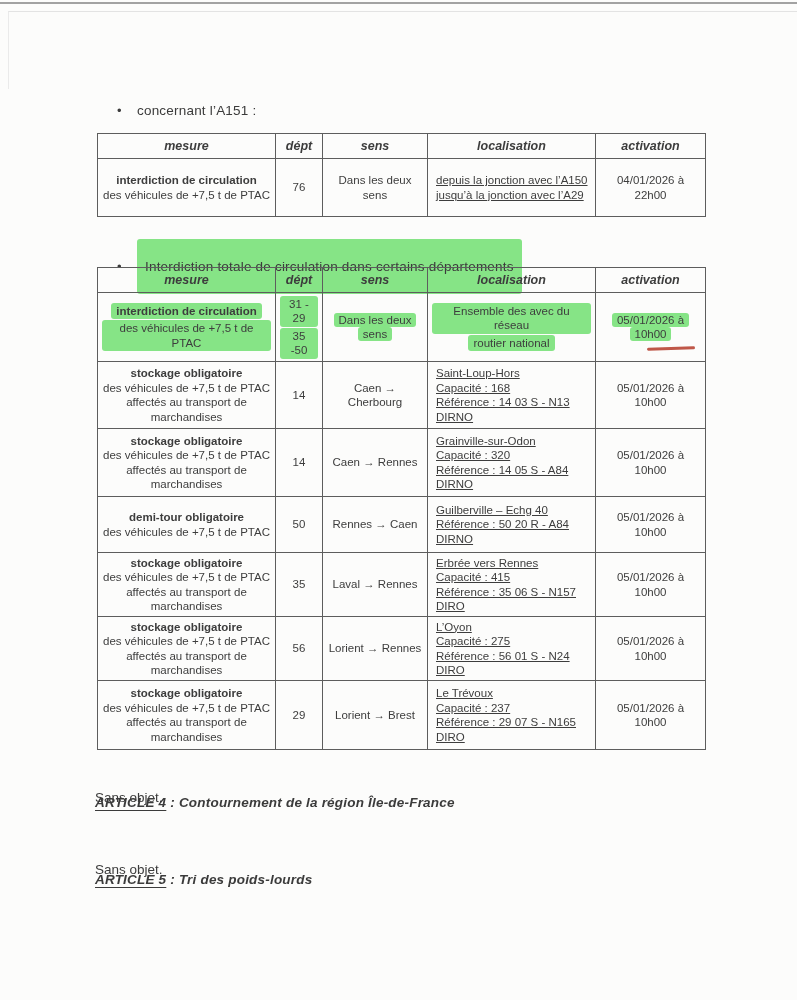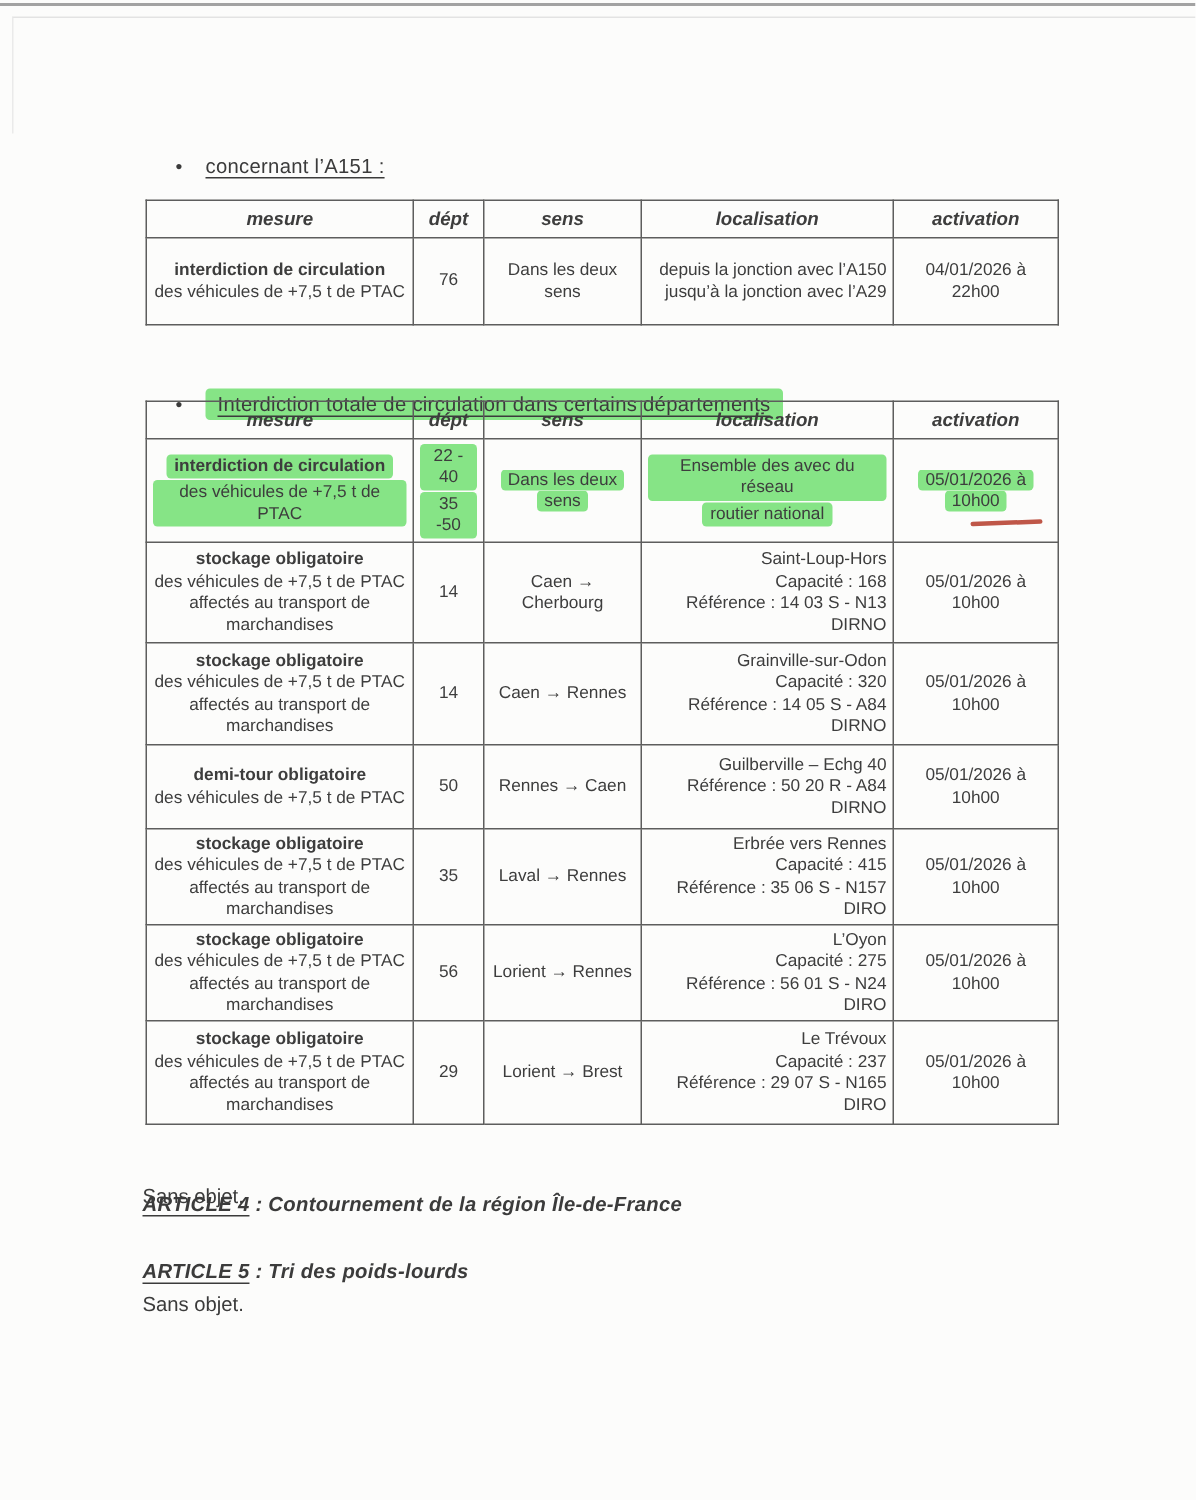--- a/index.html
+++ b/index.html
@@ -8,48 +8,48 @@
   .page {
     position:relative; width:797px; height:1000px; overflow:hidden;
     background:#fcfcfb; font-family:"Liberation Sans", sans-serif; color:var(--ink);
   }
   .scan-topline { position:absolute; top:2px; left:0; width:797px; height:2px; background:#a2a2a2; }
   .scan-pageedge { position:absolute; top:11px; left:8px; width:789px; height:78px;
     border-top:1px solid #e3e3e3; border-left:1px solid #eaeaea; }
 
   .bullet-row { position:absolute; display:flex; align-items:baseline; font-size:13.5px; letter-spacing:.2px; }
   .bullet { width:20px; font-size:13px; flex:0 0 20px; }
-  .u { text-decoration:underline; text-underline-offset:3px; }
+  .u { text-underline-offset:3px; }
 
   .sec1 { left:117px; top:103px; }
   .sec2 { left:117px; top:239px; }
 
   table { position:absolute; left:97px; width:608px; border-collapse:collapse; table-layout:fixed; }
   #t1 { top:133px; } #t2 { top:267px; }
   th, td {
     border:1px solid var(--line); padding:2px 4px; text-align:center; vertical-align:middle;
     font-size:11.5px; line-height:14.5px; color:#3d3d3d; overflow:hidden;
   }
   th { font-style:italic; font-weight:bold; font-size:12.5px; }
   .m-bold { font-weight:bold; }
   .lines { white-space:pre-line; }
-  .loc { text-align:right; padding-left:8px; }
+  .loc { text-align:left; padding-left:8px;text-decoration:underline; }
 
   .hl { background:var(--hl); padding:1px 5px; border-radius:3px;
         -webkit-box-decoration-break:clone; box-decoration-break:clone; }
   .hl-block { display:inline-block; margin:.5px 0; }
-  .hl-head { padding:3px 8px; border-radius:3px; background:var(--hl);margin-top:20px; }
+  .hl-head { padding:20px 8px; border-radius:3px; background:var(--hl); }
   .cell-rel { position:relative; }
   .red-mark { position:absolute; right:10px; bottom:11px; width:48px; height:3px;
               background:var(--red); border-radius:2px; transform:rotate(-2deg); opacity:.85; }
 
   .article { position:absolute; left:95px; font-size:13.5px; font-weight:bold; font-style:italic; letter-spacing:.2px; }
   .article .lbl { text-decoration:underline; text-underline-offset:3px; }
   .sans { position:absolute; left:95px; font-size:13.5px; }
-  .a4 { top:761px;margin-top:34px; } .s1 { top:790px; } .a5 { top:840px; } .s2 { top:862px; }
+  .a4 { top:761px;margin-top:34px; } .s1 { top:790px; } .a5 { top:872px; } .s2 { top:862px; }
 </style>
 </head>
 <body>
 
 <div class="page">
   <div class="scan-topline"></div>
   <div class="scan-pageedge"></div>
 
   <div class="bullet-row sec1">
     <span class="bullet">•</span>
@@ -108,21 +108,21 @@
       <th>localisation</th>
       <th>activation</th>
     </tr>
 
     <tr style="height:53px">
       <td>
         <span class="hl hl-block m-bold">interdiction de circulation</span><br>
         <span class="hl hl-block">des véhicules de +7,5 t de PTAC</span>
       </td>
       <td>
-        <span class="hl hl-block">22 - 40</span><br>
+        <span class="hl hl-block">31 - 29</span><br>
         <span class="hl hl-block">35 -50</span>
       </td>
       <td>
         <span class="hl">Dans les deux sens</span>
       </td>
       <td>
         <span class="hl hl-block">Ensemble des avec du réseau</span><br>
         <span class="hl hl-block">routier national</span>
       </td>
       <td class="cell-rel">

